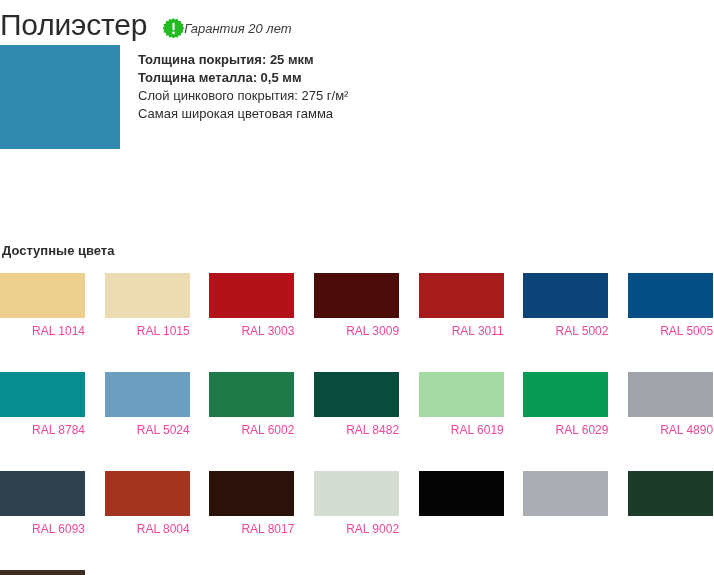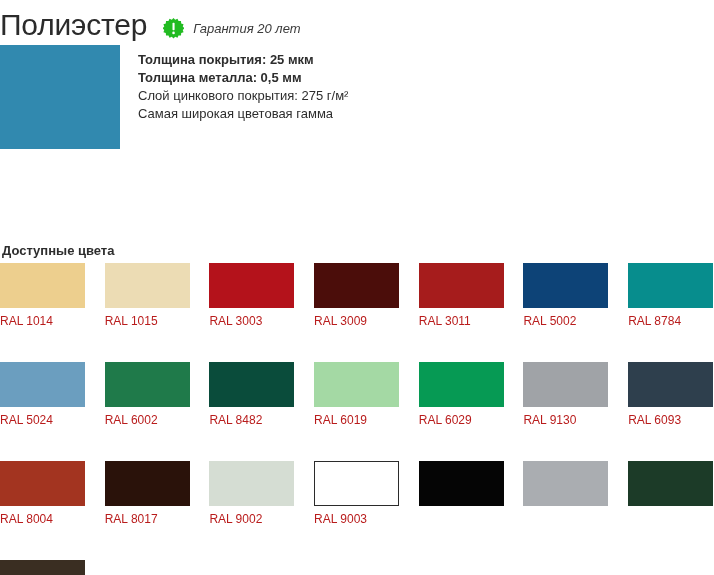--- a/index.html
+++ b/index.html
@@ -40,21 +40,21 @@
     margin-left: 16px;
     padding-top: 6px;
   }
   .badge-icon {
     width: 21px;
     height: 21px;
     flex: 0 0 21px;
     display: block;
   }
   .warranty-text {
-    margin-left: 9px;
+    margin-left: 0;
     font-size: 13px;
     font-style: italic;
     color: #3b3b3b;
     white-space: nowrap;
   }
 
   
   .hero {
     position: absolute;
     left: 0;
@@ -91,21 +91,21 @@
   .palette-section {
     position: absolute;
     left: 0;
     top: 243px;
     width: 714px;
   }
   .palette-heading {
     font-size: 13px;
     font-weight: bold;
     color: #2d2d2d;
-    margin: 0 0 5px 2px;
+    margin: 0 0 15px 2px;
   }
   .swatch-grid {
     display: grid;
     grid-template-columns: repeat(7, 85px);
     column-gap: 19.7px;
     row-gap: 34px;
   }
   .swatch-cell {
     width: 85px;
   }
@@ -116,22 +116,23 @@
     box-sizing: border-box;
   }
   .swatch-chip.bordered {
     border: 1px solid #2b2b2b;
   }
   .swatch-label {
     display: block;
     margin-top: 6px;
     font-size: 12px;
     line-height: 14px;
-    color: #b91c1c;
-    white-space: nowrap;
+    color: #ec4899;
+    white-space: nowrap;
+    text-align: right;
   }
 </style>
 </head>
 <body>
 
 <div class="header">
   <h1 class="product-title">Полиэстер</h1>
 
   <div class="warranty-wrap">
     <svg class="badge-icon" viewBox="0 0 42 42">
@@ -174,20 +175,24 @@
       </div>
       <div class="swatch-cell">
         <span class="swatch-chip" style="background: rgb(166, 28, 28);"></span>
         <span class="swatch-label">RAL 3011</span>
       </div>
       <div class="swatch-cell">
         <span class="swatch-chip" style="background: rgb(13, 67, 119);"></span>
         <span class="swatch-label">RAL 5002</span>
       </div>
       <div class="swatch-cell">
+        <span class="swatch-chip" style="background: rgb(6, 79, 133);"></span>
+        <span class="swatch-label">RAL 5005</span>
+      </div>
+      <div class="swatch-cell">
         <span class="swatch-chip" style="background: rgb(7, 141, 141);"></span>
         <span class="swatch-label">RAL 8784</span>
       </div>
       <div class="swatch-cell">
         <span class="swatch-chip" style="background: rgb(107, 158, 191);"></span>
         <span class="swatch-label">RAL 5024</span>
       </div>
       <div class="swatch-cell">
         <span class="swatch-chip" style="background: rgb(31, 122, 74);"></span>
         <span class="swatch-label">RAL 6002</span>
@@ -199,43 +204,39 @@
       <div class="swatch-cell">
         <span class="swatch-chip" style="background: rgb(164, 217, 164);"></span>
         <span class="swatch-label">RAL 6019</span>
       </div>
       <div class="swatch-cell">
         <span class="swatch-chip" style="background: rgb(6, 154, 84);"></span>
         <span class="swatch-label">RAL 6029</span>
       </div>
       <div class="swatch-cell">
         <span class="swatch-chip" style="background: rgb(160, 163, 167);"></span>
-        <span class="swatch-label">RAL 9130</span>
+        <span class="swatch-label">RAL 4890</span>
       </div>
       <div class="swatch-cell">
         <span class="swatch-chip" style="background: rgb(46, 63, 77);"></span>
         <span class="swatch-label">RAL 6093</span>
       </div>
       <div class="swatch-cell">
         <span class="swatch-chip" style="background: rgb(163, 52, 32);"></span>
         <span class="swatch-label">RAL 8004</span>
       </div>
       <div class="swatch-cell">
         <span class="swatch-chip" style="background: rgb(42, 18, 10);"></span>
         <span class="swatch-label">RAL 8017</span>
       </div>
       <div class="swatch-cell">
         <span class="swatch-chip" style="background: rgb(213, 221, 211);"></span>
         <span class="swatch-label">RAL 9002</span>
       </div>
       <div class="swatch-cell">
-        <span class="swatch-chip bordered" style="background: rgb(255, 255, 255);"></span>
-        <span class="swatch-label">RAL 9003</span>
-      </div>
-      <div class="swatch-cell">
         <span class="swatch-chip" style="background: rgb(5, 5, 5);"></span>
       </div>
       <div class="swatch-cell">
         <span class="swatch-chip" style="background: rgb(170, 173, 177);"></span>
       </div>
       <div class="swatch-cell">
         <span class="swatch-chip" style="background: rgb(28, 59, 40);"></span>
       </div>
       <div class="swatch-cell">
         <span class="swatch-chip" style="background: rgb(58, 46, 34);"></span>

